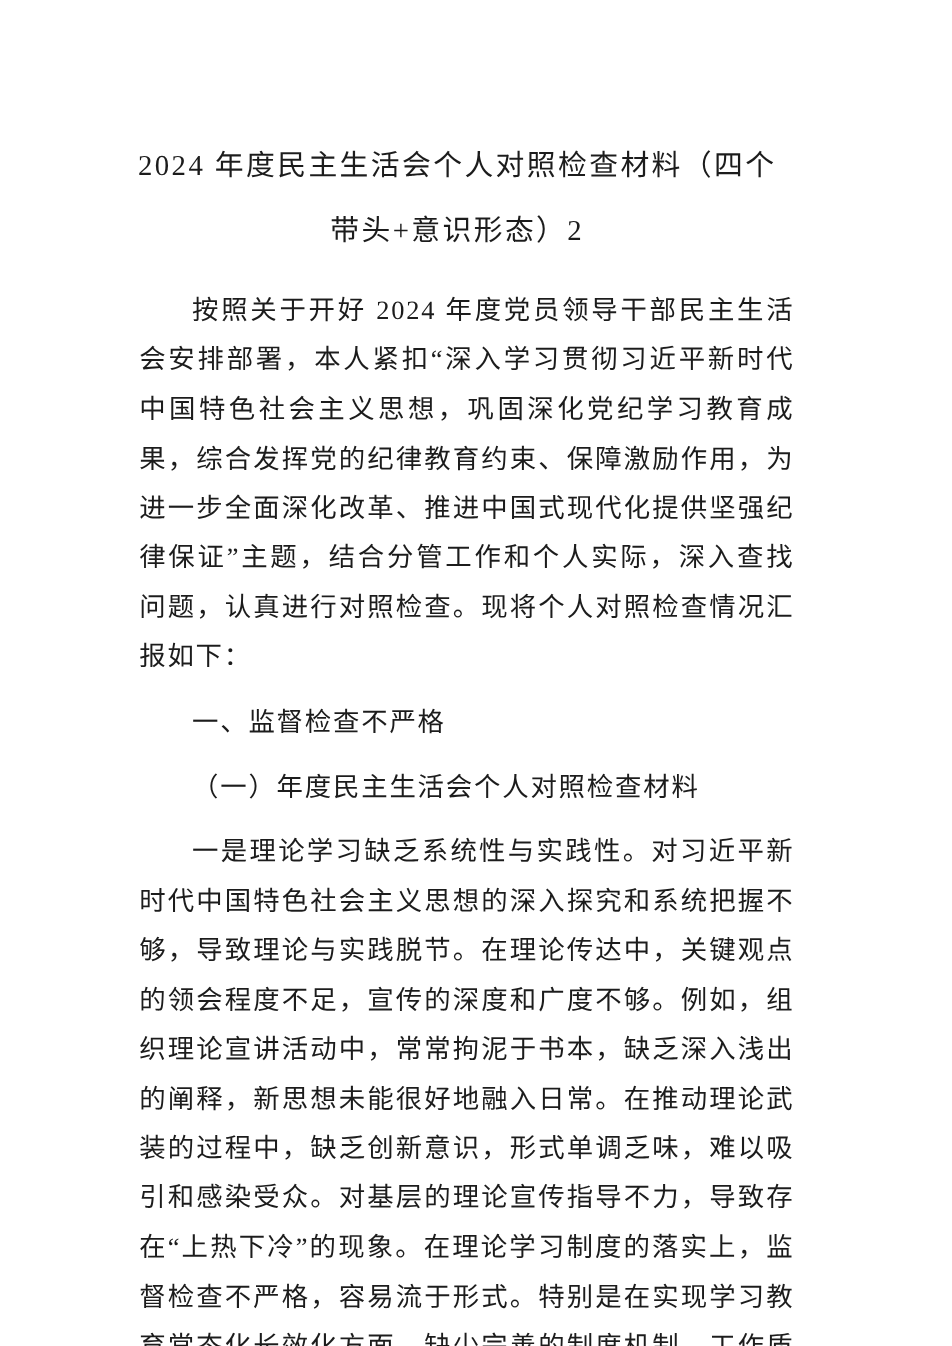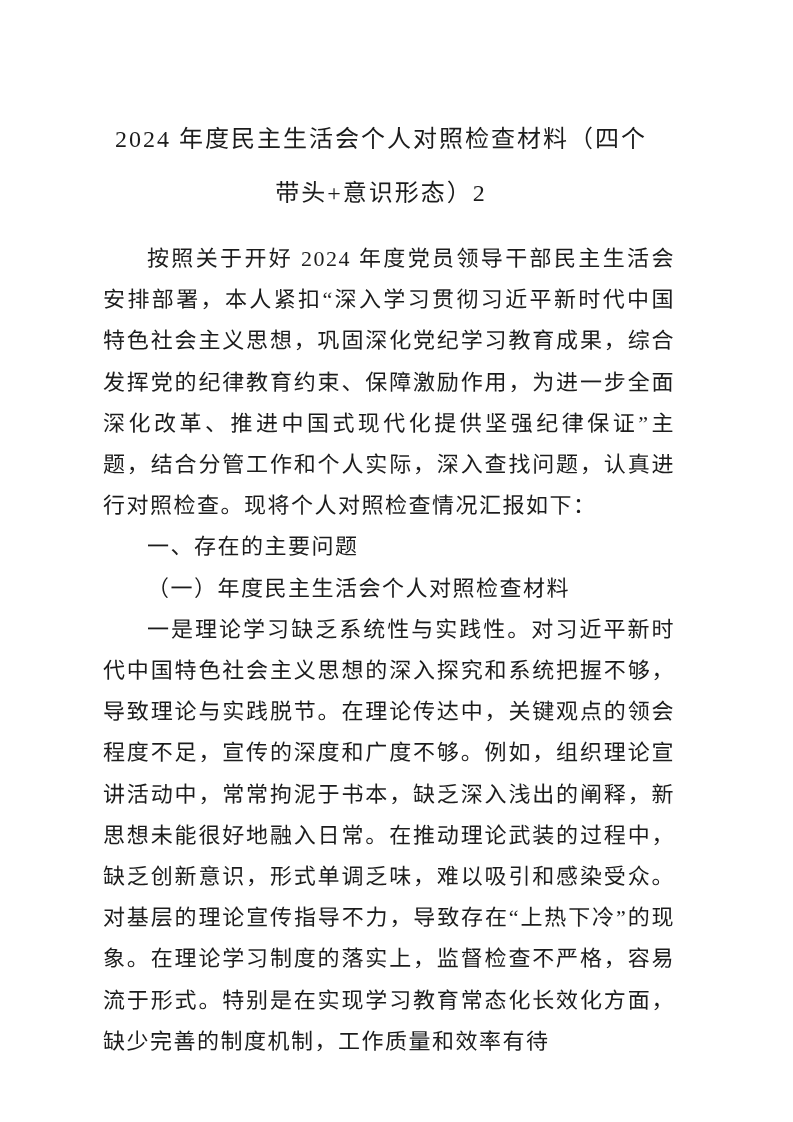--- a/index.html
+++ b/index.html
@@ -28,31 +28,31 @@
     text-align: center;
     margin: 0 16px 18px 0;
     color: #1c1c1c;
   }
   .para {
     font-size: 22px;
     line-height: 41.2px;
     letter-spacing: 1.5px;
     text-align: justify;
     text-indent: 2em;
-    margin: 0;
+    margin: 13px;
     color: #1c1c1c;
     word-break: break-all;
   }
 </style>
 </head>
 <body>
 
 <div class="page" style="background: rgb(255, 255, 255); color: rgb(28, 28, 28);">
   <h1 class="doc-title">2024 年度民主生活会个人对照检查材料（四个带头+意识形态）2</h1>
 
   <p class="para">按照关于开好 2024 年度党员领导干部民主生活会安排部署，本人紧扣“深入学习贯彻习近平新时代中国特色社会主义思想，巩固深化党纪学习教育成果，综合发挥党的纪律教育约束、保障激励作用，为进一步全面深化改革、推进中国式现代化提供坚强纪律保证”主题，结合分管工作和个人实际，深入查找问题，认真进行对照检查。现将个人对照检查情况汇报如下：</p>
 
-  <p class="para">一、存在的主要问题</p>
+  <p class="para">一、监督检查不严格</p>
 
   <p class="para">（一）年度民主生活会个人对照检查材料</p>
 
   <p class="para">一是理论学习缺乏系统性与实践性。对习近平新时代中国特色社会主义思想的深入探究和系统把握不够，导致理论与实践脱节。在理论传达中，关键观点的领会程度不足，宣传的深度和广度不够。例如，组织理论宣讲活动中，常常拘泥于书本，缺乏深入浅出的阐释，新思想未能很好地融入日常。在推动理论武装的过程中，缺乏创新意识，形式单调乏味，难以吸引和感染受众。对基层的理论宣传指导不力，导致存在“上热下冷”的现象。在理论学习制度的落实上，监督检查不严格，容易流于形式。特别是在实现学习教育常态化长效化方面，缺少完善的制度机制，工作质量和效率有待</p>
 </div>
 
 </body></html>

